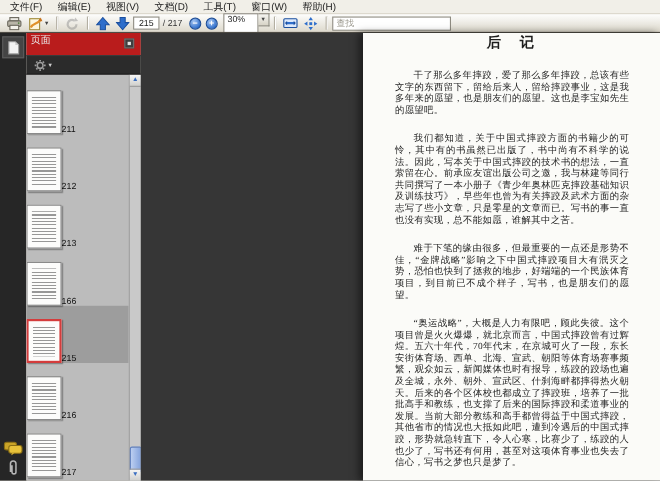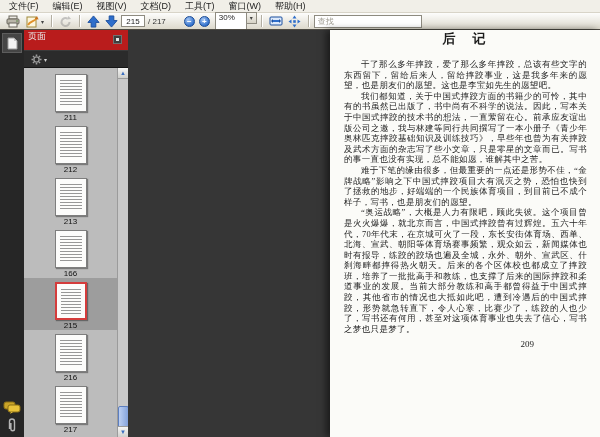--- a/index.html
+++ b/index.html
@@ -10,21 +10,21 @@
            border-bottom:1px solid #d8d4c8;display:flex;align-items:flex-start;font-size:9px;color:#222;padding-left:2px;box-sizing:border-box}
   .menu-item{padding:0 7px;line-height:13px;cursor:default;white-space:nowrap}
   
   .toolbar{position:absolute;left:0;top:13px;width:600px;height:16px;box-sizing:border-box;
            background:linear-gradient(#fdfdfc,#ddd9cc);display:flex;align-items:center;padding-left:4px}
   .chrome-divider{position:absolute;left:0;top:29px;width:600px;height:1px;background:#4e4b44}
   .tbtn{height:15px;display:flex;align-items:center;justify-content:center;padding:0 2px;margin-right:1px}
   .sep{width:1px;height:12px;background:#b3afa2;border-right:1px solid #fff;margin:0 4px}
   .pagebox{width:24px;height:12px;background:#fff;border:1px solid #8e8b80;font-size:8px;text-align:center;
            padding:0;box-sizing:border-box;color:#222}
-  .fraction{font-size:8px;color:#333;margin:0 16px 0 3px;white-space:nowrap}
+  .fraction{font-size:8px;color:#333;margin:0 4px 0 3px;white-space:nowrap}
   .roundbtn{width:11px;height:11px;border-radius:50%;border:1px solid #1c4c96;box-sizing:border-box;
             background:radial-gradient(circle at 35% 30%,#a6c6f2,#2e6ecb 75%);color:#fff;font-size:8px;
             line-height:9px;text-align:center;margin:0 2px;font-weight:bold}
   .zoombox{width:32px;height:12px;background:#fff;border:1px solid #8e8b80;box-sizing:border-box;
            font-size:8px;color:#222;padding:0 0 17px 3px;line-height:10px}
   .caretbtn{width:10px;height:12px;border:1px solid #8e8b80;border-left:none;background:linear-gradient(#f5f4f0,#d7d3c6);
             font-size:6px;color:#444;display:flex;align-items:center;justify-content:center;box-sizing:border-box}
   .searchbox{width:108px;height:13px;background:#fff;border:1px solid #8e8b80;box-sizing:border-box;
              font-size:8px;color:#333;padding:0 3px;font-family:inherit}
   .searchbox::placeholder{color:#9a978c}
@@ -39,42 +39,42 @@
               font-size:9px;display:flex;padding-left:4px;box-sizing:border-box}
   .panel-menu-btn{position:absolute;right:6px;top:5px;width:9px;height:9px;background:#3f3f3f;border:1px solid #707070;
                   box-sizing:border-box;display:flex;align-items:center;justify-content:center}
   .panel-menu-btn span{width:3px;height:3px;background:#e6e6e6;display:block}
   .panel-opts{position:absolute;left:24px;top:50px;width:104px;height:18px;background:#2b2b2b;border-top:1px solid #3a3a3a;
               border-bottom:1px solid #151515;box-sizing:border-box;display:flex;align-items:center;padding-left:7px;color:#cfcfcf}
   .panel-opts .caret{font-size:6px;margin-left:2px}
   
   .thumb-list{position:absolute;left:24px;top:68px;width:104px;bottom:0;background:#bcbcbc;overflow:hidden}
   .thumb-rows{position:absolute;left:0;top:0;width:93px}
-  .thumb-row{height:52px;box-sizing:border-box;padding-top:4px;display:flex;flex-direction:column;align-items:center}
+  .thumb-row{height:52px;box-sizing:border-box;padding-top:4px;display:flex;flex-direction:row;align-items:flex-end}
   .thumb-row.selected{background:#9d9d9d}
   .thumb-box{width:32px;height:40px;background:#fcfcfb;border:1px solid #7e7e7e;box-sizing:border-box;
              position:relative;box-shadow:1px 1px 1px rgba(0,0,0,.35)}
   .thumb-row.selected .thumb-box{border:2px solid #d43c3c}
   .thumb-lines{position:absolute;left:4px;right:4px;top:5px;bottom:4px;
                background:repeating-linear-gradient(to bottom,#979797 0 1px,transparent 1px 3px)}
   .thumb-label{font-size:8px;color:#111;margin-top:2px;line-height:8px}
   .vscroll{position:absolute;right:0;top:0;bottom:0;width:11px;background:#c9c9c9;border-left:1px solid #9b9b9b;box-sizing:border-box}
   .vs-btn{height:11px;background:linear-gradient(#f6f6f5,#cfcfcc);color:#3a6ec0;font-size:6px;text-align:center;
           line-height:11px;border-bottom:1px solid #9b9b9b;box-sizing:border-box}
   .vs-btn.down{position:absolute;bottom:0;left:0;right:0;border-top:1px solid #9b9b9b;border-bottom:none}
   .vs-thumb{position:absolute;left:0;top:338px;width:9px;height:21px;border:1px solid #5d7fc0;border-radius:2px;
             background:linear-gradient(90deg,#bccff1,#84a3dc)}
   
   .doc-area{position:absolute;left:128px;top:30px;right:0;bottom:0;background:#363636}
   .page{position:absolute;left:202px;top:0;width:270px;bottom:0;background:#fbfbf8;box-shadow:-4px 0 7px rgba(0,0,0,.5)}
   .page-title{text-align:center;font-weight:bold;font-size:13px;letter-spacing:2px;color:#1c1c1c;
               font-family:"Liberation Serif","DejaVu Serif",serif}
   .page-body{margin:11px 0 0 14px;width:243px;font-size:8.5px;line-height:10.6px;letter-spacing:.35px;
              text-align:justify;color:#242424;font-family:"Liberation Serif","DejaVu Serif",serif}
-  .page-body p{margin:0;text-indent:2em}
+  .page-body p{margin:15px;text-indent:2em}
   .page-num{margin-top:5px;padding-right:66px;text-align:right;font-size:9px;color:#242424;
             font-family:"Liberation Serif","DejaVu Serif",serif}
   svg{display:block}
 </style>
 </head>
 <body>
 
 <div class="menubar">
     <div class="menu-item">文件(F)</div>
     <div class="menu-item">编辑(E)</div>

